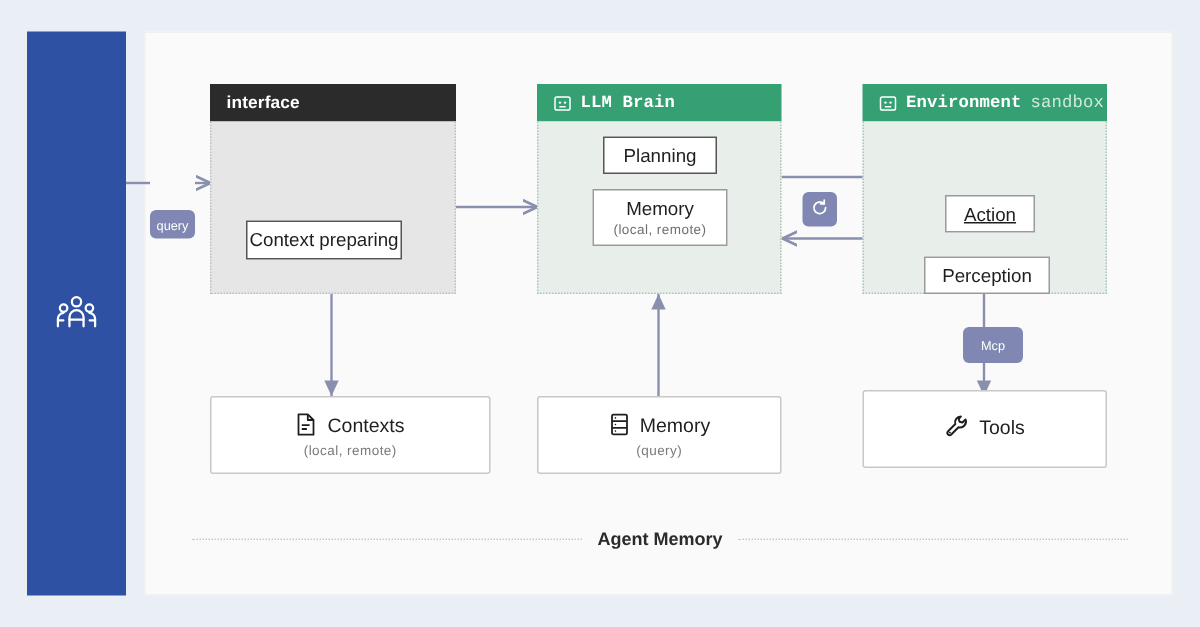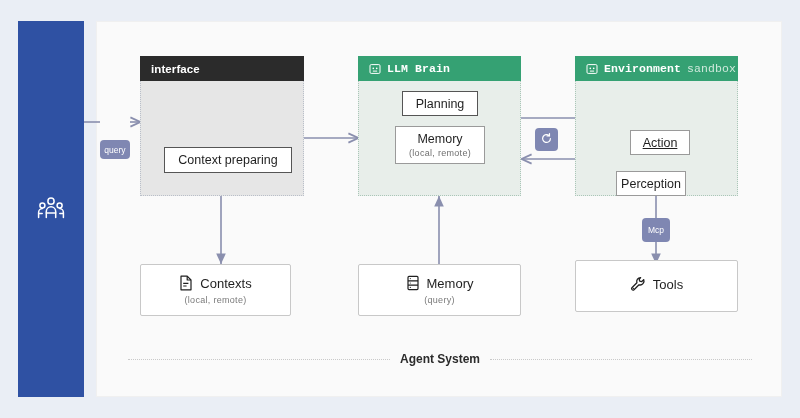--- a/index.html
+++ b/index.html
@@ -157,21 +157,21 @@
 
   <div class="badge" style="left:100px; top:112px; width:30px; height:19px;margin-top:28px;">
     <span>query</span>
   </div>
 
   <div class="group dark" style="left:140px; top:56px; width:164px;">
     <div class="hdr">
       <span>interface</span>
     </div>
     <div class="body" style="height:115px;">
-      <div class="node strong" style="left:23px; top:66px; width:128px; height:26px;">
+      <div class="node strong" style="left:23px; top:66px; width:104px; height:26px;">
         <span>Context preparing</span>
       </div>
     </div>
   </div>
 
   <div class="group green" style="left:358px; top:56px; width:163px;">
     <div class="hdr">
       <span class="hdr-icon">
         <svg width="12" height="12" viewBox="0 0 12 12" fill="none" stroke="#ffffff" stroke-width="1">
           <rect x="1" y="1.6" width="10" height="8.8" rx="1.2"></rect>
@@ -203,40 +203,40 @@
           <path d="M3.9 8.1h4.2"></path>
         </svg>
       </span>
       <span>Environment</span>
       <span class="sub">sandbox</span>
     </div>
     <div class="body" style="height:115px;">
       <div class="node" style="left:54px; top:49px; width:60px; height:25px;text-decoration:underline;">
         <span>Action</span>
       </div>
-      <div class="node" style="left:40px; top:90px; width:70px; height:25px;">
+      <div class="node" style="left:40px; top:90px; width:84px; height:25px;">
         <span>Perception</span>
       </div>
     </div>
   </div>
 
   <div class="badge" style="left:535px; top:128px; width:23px; height:23px;">
     <span>
       <svg width="13" height="13" viewBox="0 0 14 14" fill="none" stroke="#ffffff" stroke-width="1.3" stroke-linecap="round">
         <path d="M11.2 7a4.2 4.2 0 1 1-1.3-3"></path>
         <path d="M10.2 1.6v2.6h-2.6"></path>
       </svg>
     </span>
   </div>
 
-  <div class="badge" style="left:642px; top:218px; width:28px; height:24px;">
+  <div class="badge" style="left:642px; top:218px; width:40px; height:24px;">
     <span>Mcp</span>
   </div>
 
-  <div class="card" style="left:140px; top:264px; width:151px; height:52px;">
+  <div class="card" style="left:140px; top:264px; width:187px; height:52px;">
     <div class="row">
       <span>
         <svg width="14" height="16" viewBox="0 0 14 16" fill="none" stroke="#1f1f1f" stroke-width="1.2" stroke-linejoin="round">
           <path d="M2 1.2h6.2L12 5v9.8H2z"></path>
           <path d="M8.2 1.2V5H12"></path>
           <path d="M4.2 8.4h5.2M4.2 11h3.4"></path>
         </svg>
       </span>
       <span class="ttl">Contexts</span>
     </div>
@@ -267,17 +267,17 @@
           <path d="M3.3 12.4h.01"></path>
         </svg>
       </span>
       <span class="ttl">Tools</span>
     </div>
     <span class="sub2"></span>
   </div>
 
   <div class="footer">
     <span class="dash"></span>
-    <span class="lbl">Agent System</span>
+    <span class="lbl">Agent Memory</span>
     <span class="dash"></span>
   </div>
 
 </div>
 
 </body></html>

